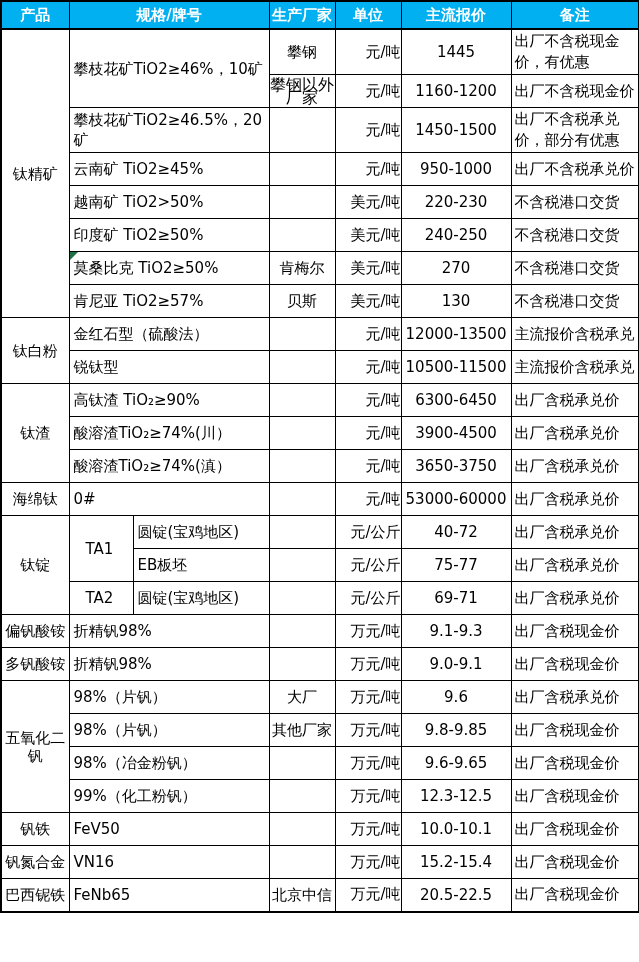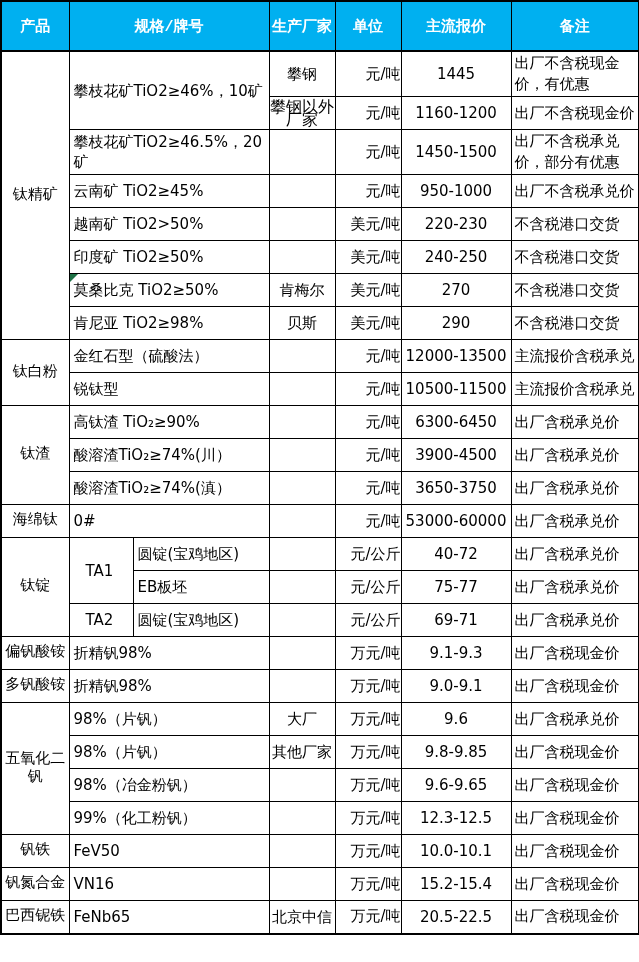--- a/index.html
+++ b/index.html
@@ -16,31 +16,31 @@
     border:2px solid #000;
   }
   th,td{
     border:1px solid #000;
     overflow:hidden;
     vertical-align:middle;
     color:#000;
     font-size:15px;
     word-break:break-word;
   }
-  thead tr{ height:50px;font-family:Liberation Mono, monospace; }
+  thead tr{ height:28px; }
   thead th{
     background:#00B0F0;
     color:#fff;
     font-weight:bold;
     text-align:center;
     padding:0;
     border-bottom:2px solid #000;
   }
   tbody tr{ height:33px; }
-  .col-product{ text-align:center; padding:1px 0; line-height:18px;font-family:Liberation Mono, monospace; }
+  .col-product{ text-align:center; padding:1px 0; line-height:18px; }
   .col-specl{ text-align:left; padding:1px 16px; }
   .col-spec{ text-align:left; padding:1px 4px; line-height:20px; position:relative; }
   .col-maker{ text-align:center; padding:1px 0; line-height:16px; }
   .col-maker.small{ font-size:16px; line-height:13px; }
   .col-unit{ text-align:right; padding:1px 0 1px 2px; }
   .col-price{ text-align:center; padding:1px 2px; }
   .col-note{ text-align:left; padding:1px 0 1px 3px; line-height:21px; }
   .comment-flag::before{
     content:"";
     position:absolute;
@@ -117,24 +117,24 @@
         <td class="col-note">不含税港口交货</td>
       </tr>
       <tr>
         <td class="col-spec comment-flag" colspan="2">莫桑比克 TiO2≥50%</td>
         <td class="col-maker">肯梅尔</td>
         <td class="col-unit">美元/吨</td>
         <td class="col-price">270</td>
         <td class="col-note">不含税港口交货</td>
       </tr>
       <tr>
-        <td class="col-spec" colspan="2">肯尼亚 TiO2≥98%</td>
+        <td class="col-spec" colspan="2">肯尼亚 TiO2≥57%</td>
         <td class="col-maker">贝斯</td>
         <td class="col-unit">美元/吨</td>
-        <td class="col-price">290</td>
+        <td class="col-price">130</td>
         <td class="col-note">不含税港口交货</td>
       </tr>
       <tr>
         <td class="col-product" rowspan="2">钛白粉</td>
         <td class="col-spec" colspan="2">金红石型（硫酸法）</td>
         <td class="col-maker"></td>
         <td class="col-unit">元/吨</td>
         <td class="col-price">12000-13500</td>
         <td class="col-note">主流报价含税承兑</td>
       </tr>

